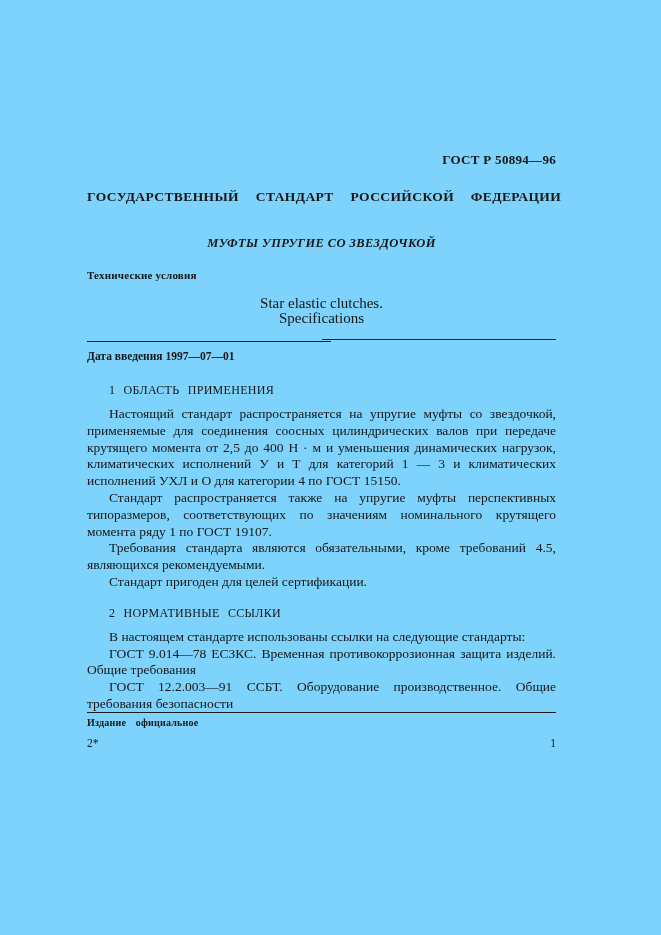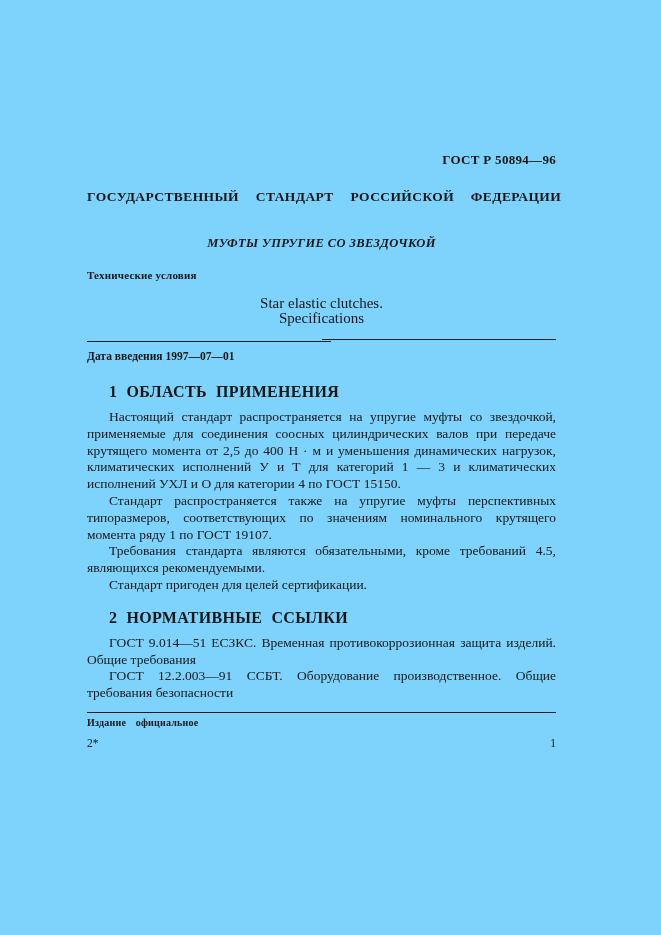--- a/index.html
+++ b/index.html
@@ -55,22 +55,22 @@
   .rule .seg { position: absolute; height: 1px; background: #1c1c1c; }
   .rule .seg-left  { left: 0; top: 2px; width: 52%; }
   .rule .seg-right { right: 0; top: 0; width: 50%; }
   .date {
     margin-top: 7px;
     text-align: left;
     font-weight: bold;
     font-size: 11.5px;
   }
   .section-heading {
-    font-weight: bold;
-    font-size: 16px;
+    font-weight: normal;
+    font-size: 12px;
     text-indent: 22px;
     word-spacing: 5px;
     letter-spacing: 0.3px;
     margin-top: 21px;
     margin-bottom: 8px;
   }
   .section-heading.second { margin-top: 15px; }
   p.body {
     font-size: 13.5px;
     line-height: 16.8px;
@@ -125,21 +125,22 @@
     <div class="section">
       <div class="section-heading">1 ОБЛАСТЬ ПРИМЕНЕНИЯ</div>
       <p class="body">Настоящий стандарт распространяется на упругие муфты со звездочкой, применяемые для соединения соосных цилиндрических валов при передаче крутящего момента от 2,5 до 400 Н · м и уменьшения динамических нагрузок, климатических исполнений У и Т для категорий 1 — 3 и климатических исполнений УХЛ и О для категории 4 по ГОСТ 15150.</p>
       <p class="body">Стандарт распространяется также на упругие муфты перспективных типоразмеров, соответствующих по значениям номинального крутящего момента ряду 1 по ГОСТ 19107.</p>
       <p class="body">Требования стандарта являются обязательными, кроме требований 4.5, являющихся рекомендуемыми.</p>
       <p class="body">Стандарт пригоден для целей сертификации.</p>
     </div>
 
     <div class="section">
       <div class="section-heading second">2 НОРМАТИВНЫЕ ССЫЛКИ</div>
-      <p class="body">ГОСТ 9.014—51 ЕСЗКС. Временная противокоррозионная защита изделий. Общие требования</p>
+      <p class="body">В настоящем стандарте использованы ссылки на следующие стандарты:</p>
+      <p class="body">ГОСТ 9.014—78 ЕСЗКС. Временная противокоррозионная защита изделий. Общие требования</p>
       <p class="body">ГОСТ 12.2.003—91 ССБТ. Оборудование производственное. Общие требования безопасности</p>
     </div>
 
   </div>
 
   <div class="footer">
     <div class="footer-rule"></div>
     <div class="edition">Издание официальное</div>
     <div class="footer-row">
       <span>2*</span>

